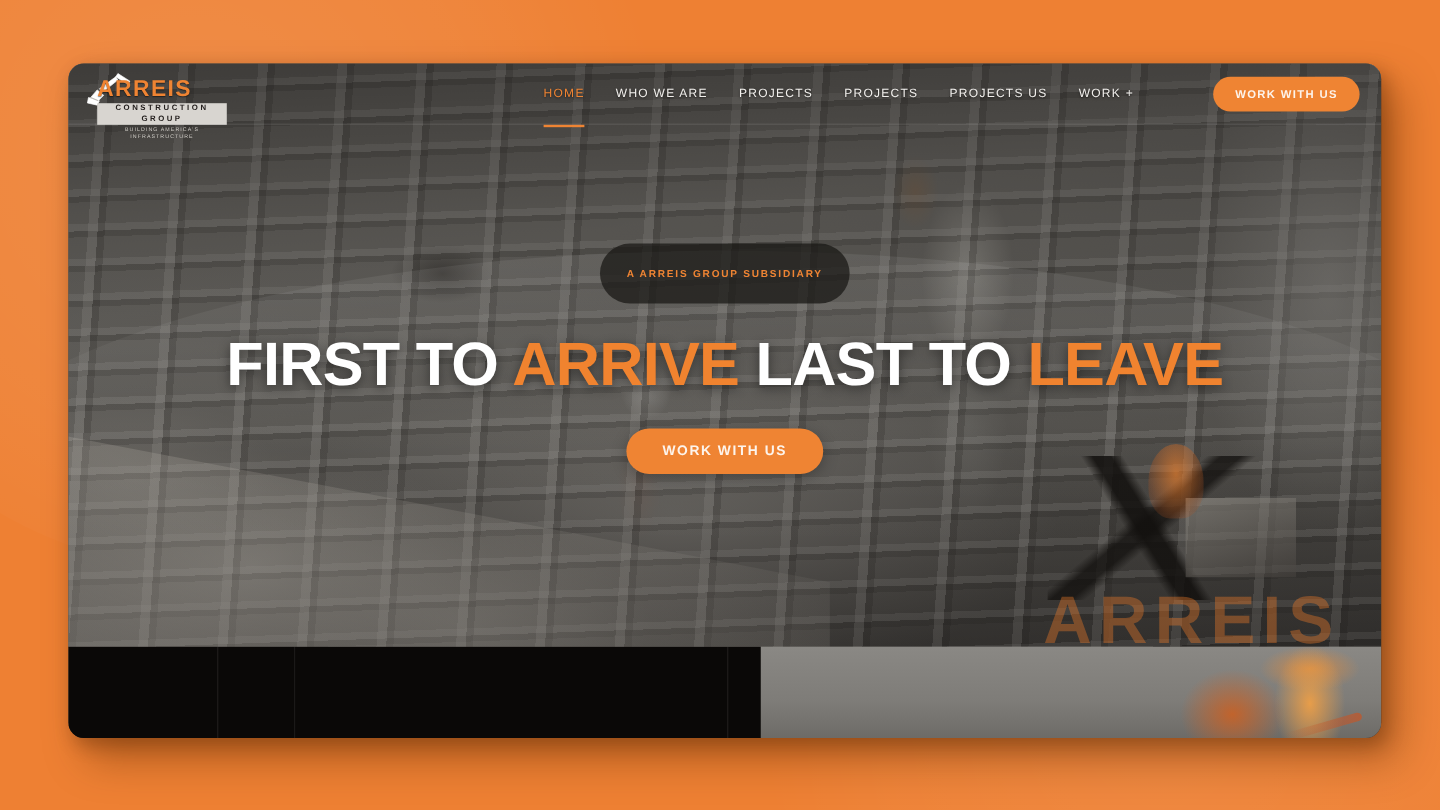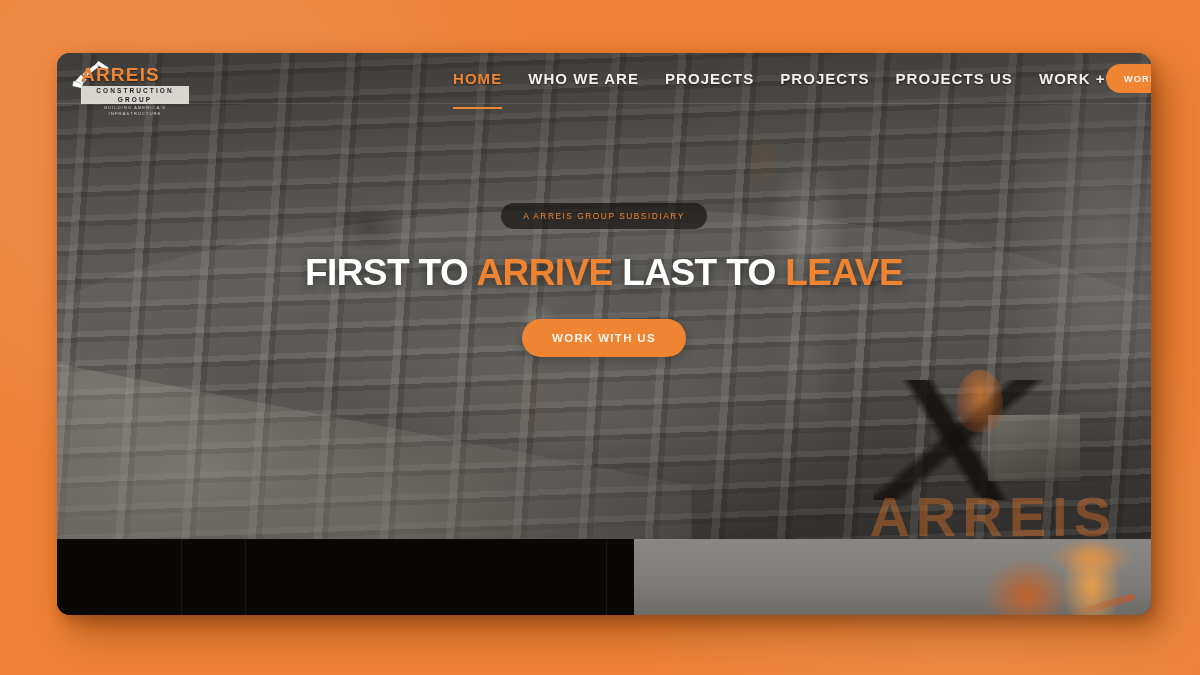--- a/index.html
+++ b/index.html
@@ -249,22 +249,22 @@
 
   
   nav {
     display: flex;
     align-items: center;
     gap: 26px;
     margin-left: 258px;
   }
   .nav-item {
     position: relative;
-    font-size: 15px;
-    font-weight: 700;
+    font-size: 10px;
+    font-weight: 400;
     letter-spacing: 1.05px;
     color: #f2f0ed;
     white-space: nowrap;
     padding: 13px 0;
     cursor: pointer;
     text-shadow: 0 1px 2px rgba(0,0,0,0.55);
     text-align: center;
   }
   .nav-item.active { color: #ef8433; }
   .nav-item.active::after {
@@ -298,29 +298,29 @@
     top: 150px;
     display: flex;
     flex-direction: column;
     align-items: center;
     z-index: 5;
   }
   .eyebrow {
     background: rgba(24,22,20,0.72);
     color: #ef8433;
     font-size: 8.4px;
-    font-weight: 400;
+    font-weight: 700;
     letter-spacing: 1.5px;
-    padding: 8px 22px;
+    padding: 20px 22px;
     border-radius: 999px;
     white-space: nowrap;
   }
   h1.headline {
     margin: 25px 0 0 0;
-    font-size: 37px;
+    font-size: 51px;
     font-weight: 700;
     letter-spacing: -0.6px;
     line-height: 1;
     color: #ffffff;
     white-space: nowrap;
     text-shadow: 0 2px 10px rgba(0,0,0,0.45);
   }
   h1.headline .accent { color: #f0832f; }
   .hero-cta {
     margin-top: 28px;

